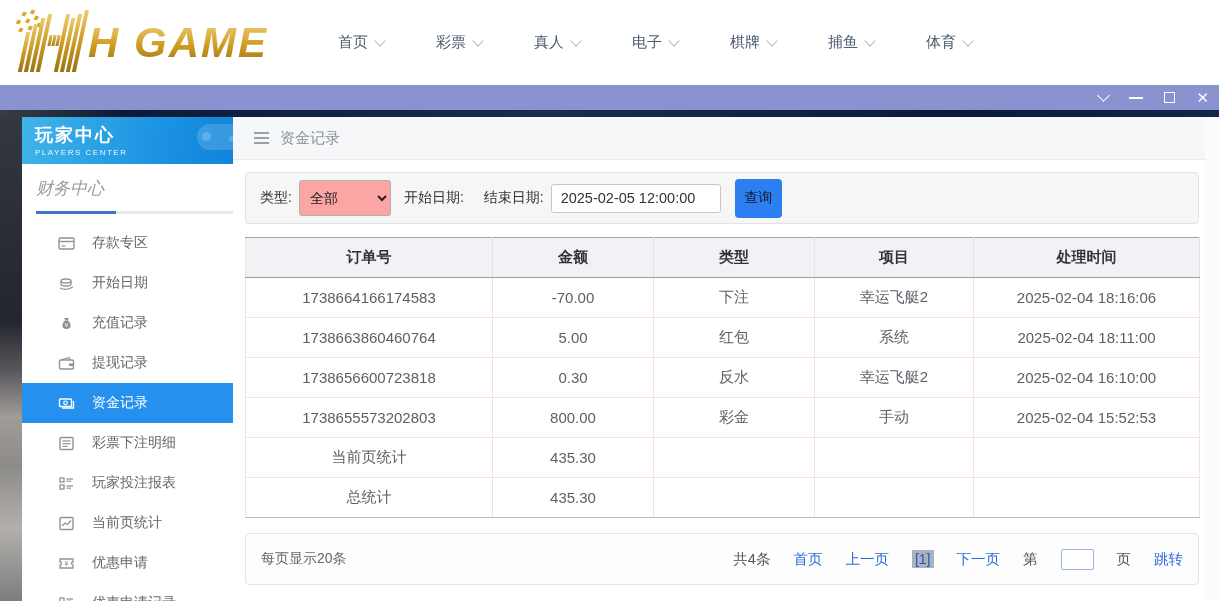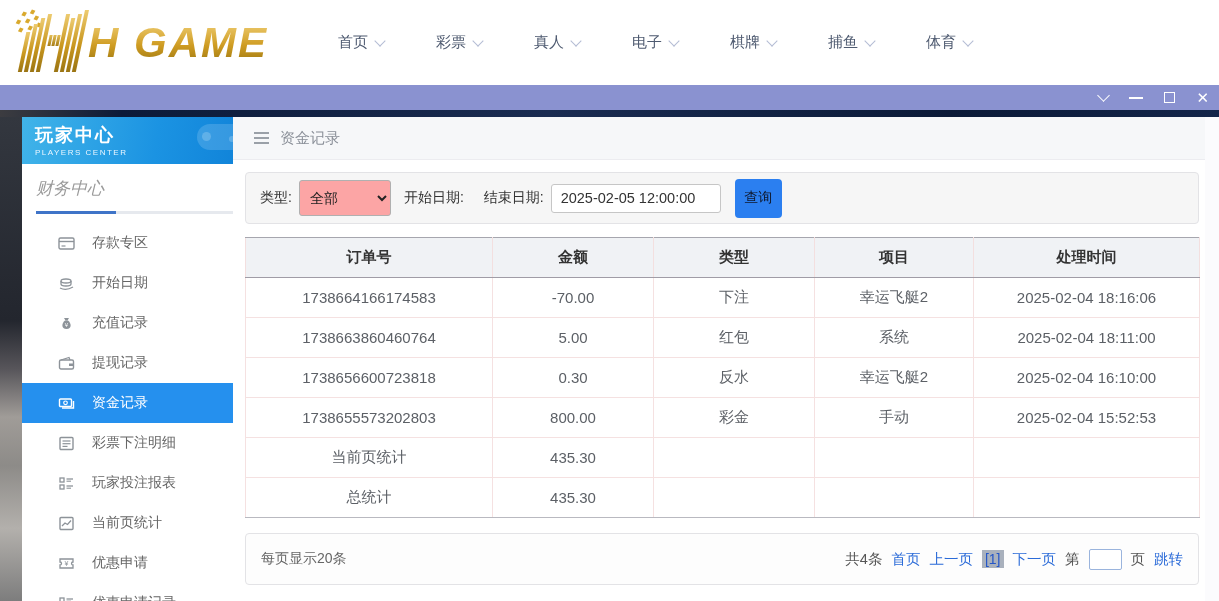--- a/index.html
+++ b/index.html
@@ -85,21 +85,21 @@
     border-top:1px solid #a6a6ae; border-bottom:1px solid #a09ca6; border-right:1px solid #f3dfdf; }
   .data-table th:first-child { border-left:1px solid #f3dfdf; }
   .data-table td { height:40px; color:#5c6066; font-size:15px; text-align:center; background:#fff;
     border-bottom:1px solid #f5e1e1; border-right:1px solid #f5e1e1; }
   .data-table td:first-child { border-left:1px solid #f5e1e1; }
   .data-table tr:last-child td { border-bottom:1px solid #b9b9c0; }
 
   .pager-panel { position:absolute; left:12px; top:416px; width:954px; height:52px; background:#fdfdfd;
     border:1px solid #e3e3e6; border-radius:4px; display:flex; align-items:center; justify-content:space-between; padding:0 15px; }
   .per-page { color:#666; font-size:14px; }
-  .pager-right { display:flex; align-items:center; gap:9px; font-size:14.5px;margin-left:8px; }
+  .pager-right { display:flex; align-items:center; gap:23px; font-size:14.5px;margin-left:8px; }
   .pg-text { color:#555; }
   .pg-link { color:#2b6bd8; cursor:pointer; text-decoration:none; }
   .pg-current { background:#a9b1bd; color:#2456c8; padding:1px 3px; font-size:14px; cursor:pointer; }
   .pg-input { width:33px; height:21px; border:1px solid #9ab4dd; border-radius:2px; font-size:13px; text-align:center; }
 </style>
 </head>
 <body>
 
 <div id="stage">
 

